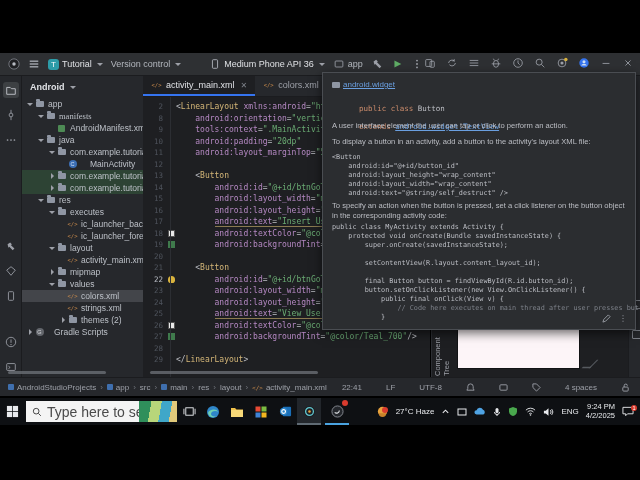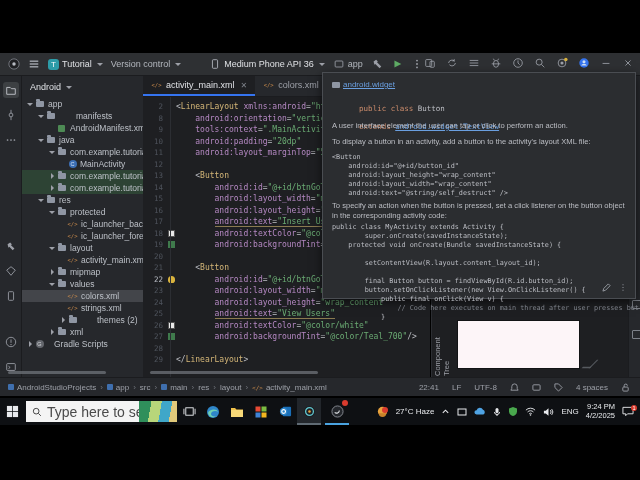--- a/index.html
+++ b/index.html
@@ -14,21 +14,21 @@
   .chev{width:0;height:0;border-left:3px solid transparent;border-right:3px solid transparent;border-top:3px solid #9da0a8;margin-left:2px;}
   .pavatar{width:11px;height:11px;border-radius:3px;background:#2d9ca8;color:#fff;font-size:8px;display:flex;align-items:center;justify-content:center;}
   .ticon{width:12px;height:12px;display:inline-block;}
   #tb-icons{display:flex;align-items:center;gap:10px;margin-left:auto;margin-right:6px;}
   
   #stripeL{left:0;top:76px;width:22px;height:301px;background:#26282c;border-right:1px solid #1b1c1f;box-sizing:border-box;}
   .stripe-btn{position:absolute;left:3px;width:16px;height:16px;border-radius:3px;display:flex;align-items:center;justify-content:center;}
   .stripe-btn.active{background:#3d4043;}
   
   #project{left:22px;top:76px;width:121px;height:301px;background:#26282c;overflow:hidden;}
-  #proj-head{position:absolute;left:8px;top:6px;color:#dfe1e5;font-size:9px;display:flex;align-items:center;gap:3px;font-weight:normal;}
+  #proj-head{position:absolute;left:8px;top:6px;color:#dfe1e5;font-size:9px;display:flex;align-items:center;gap:3px;font-weight:bold;}
   #tree{position:absolute;left:0;top:22px;width:121px;}
   .trow{height:12px;display:flex;align-items:center;font-size:8.5px;color:#bcc0c7;white-space:nowrap;overflow:hidden;}
   .trow.sel{background:#43454a;}
   .trow.grn{background:#2d4334;}
   .tchev{width:8px;flex:0 0 8px;display:flex;justify-content:center;}
   .tchev i{width:0;height:0;display:block;}
   .tchev .c-open{border-left:3px solid transparent;border-right:3px solid transparent;border-top:3.5px solid #9da0a8;}
   .tchev .c-closed{border-top:3px solid transparent;border-bottom:3px solid transparent;border-left:3.5px solid #9da0a8;}
   .tico{width:11px;flex:0 0 11px;display:flex;justify-content:center;align-items:center;}
   .fi-folder{width:8px;height:6px;background:#8f96a3;border-radius:1px;position:relative;}
@@ -56,37 +56,37 @@
   .sg-p,.sg-pu{color:#bcbec4;} .sg-t{color:#d5b778;} .sg-a,.sg-au{color:#b689c4;} .sg-s,.sg-su{color:#6aab73;}
   .sg-au,.sg-su,.sg-pu{border-bottom:1px solid #8a7a50;}
   
   #design{left:431px;top:97px;width:197px;height:280px;background:#1e1f22;border-left:1px solid #2c2e33;box-sizing:border-box;}
   #comp-tree-label{left:433px;top:330px;height:46px;color:#9da0a8;font-size:7.5px;writing-mode:vertical-rl;transform:rotate(180deg);display:flex;align-items:center;gap:3px;}
   #preview-rect{left:457px;top:320px;width:121px;height:47px;background:#fdf5f8;border:1px solid #121315;}
   #resize-handle{left:584px;top:358px;width:10px;height:10px;border-right:2px solid #6f737a;border-bottom:2px solid #6f737a;transform:skew(-45deg,0) scale(.7);opacity:.7;}
   #stripeR{left:628px;top:76px;width:12px;height:301px;background:#26282c;border-left:1px solid #1b1c1f;box-sizing:border-box;}
   .rs-ico{position:absolute;left:3px;width:7px;height:7px;border:1px solid #7d8189;border-radius:1px;}
   
-  #popup{left:322px;top:72px;width:314px;height:227px;background:#2b2d30;border:1px solid #4a4d52;box-shadow:0 3px 10px rgba(0,0,0,.6);box-sizing:border-box;z-index:50;color:#bcbec4;}
+  #popup{left:322px;top:72px;width:314px;height:258px;background:#2b2d30;border:1px solid #4a4d52;box-shadow:0 3px 10px rgba(0,0,0,.6);box-sizing:border-box;z-index:50;color:#bcbec4;}
   #popup .pad{position:absolute;left:9px;right:6px;}
   .plink{color:#6a9fe0;text-decoration:underline;}
   .kw{color:#cf8e6d;}
   .pmono{font-family:"DejaVu Sans Mono",monospace;font-size:6.8px;line-height:9px;white-space:pre;}
   .pbody{font-size:7.6px;line-height:9.5px;}
   .pcomment{color:#7d8189;}
   .pkg-ico{display:inline-block;width:8px;height:6px;background:#8f96a3;border-radius:1px;margin-right:3px;vertical-align:middle;}
   #popup-tools{position:absolute;right:8px;bottom:6px;color:#9da0a8;font-size:8px;display:flex;gap:8px;align-items:center;}
   
   #statusbar{left:0;top:377px;width:640px;height:19px;background:#26282c;border-top:1px solid #1b1c1f;box-sizing:border-box;display:flex;align-items:center;color:#9da0a8;font-size:8px;}
   #crumbs{display:flex;align-items:center;gap:4px;margin-left:8px;white-space:nowrap;}
   .crumb{display:flex;align-items:center;gap:3px;}
   .crumb .mod{width:6px;height:6px;background:#3f6fae;border-radius:1px;}
   .crumb .xmlg{color:#c98a4b;font-family:"DejaVu Sans Mono",monospace;font-size:6px;}
   .csep{color:#6f737a;}
-  #status-right{margin-left:auto;margin-right:10px;display:flex;align-items:center;gap:13px;}
+  #status-right{margin-left:auto;margin-right:10px;display:flex;align-items:center;gap:24px;}
   .sico{width:9px;height:9px;display:inline-block;}
   
   .hthumb{position:absolute;top:371px;height:3px;background:#6f737a;border-radius:2px;opacity:.75;}
   
   #taskbar{left:0;top:398px;width:640px;height:27px;background:#0e1013;display:flex;align-items:center;z-index:60;}
   .tk{display:flex;align-items:center;justify-content:center;width:24px;height:27px;position:relative;}
   #search-box{width:145px;height:21px;background:#f4f4f4;display:flex;align-items:center;gap:5px;margin-left:2px;padding-left:6px;position:relative;overflow:hidden;}
   #search-box span{color:#4a4a4a;font-size:14px;}
   #search-img{position:absolute;right:0;top:0;width:38px;height:21px;background:linear-gradient(100deg,#2f8f5b 0 30%,#b8d67a 30% 55%,#3fa7c9 55% 80%,#e0c97a 80%);}
   .badge{position:absolute;top:2px;right:1px;background:#d83b2e;color:#fff;font-size:5.5px;border-radius:4px;min-width:6px;height:6px;line-height:6px;text-align:center;}
@@ -275,21 +275,21 @@
           </span>
           <span style="margin-left: 3px;">app</span>
         </div>
         <div class="trow" style="padding-left: 15px;">
           <span class="tchev">
             <i class="c-open"></i>
           </span>
           <span class="tico">
             <i class="fi-folder"></i>
           </span>
-          <span style="margin-left: 20px;">manifests</span>
+          <span style="margin-left: 3px; font-family: Liberation Serif, serif;">manifests</span>
         </div>
         <div class="trow" style="padding-left: 26px;">
           <span class="tchev"></span>
           <span class="tico">
             <i class="fi-manifest"></i>
           </span>
           <span style="margin-left: 3px;">AndroidManifest.xml</span>
         </div>
         <div class="trow" style="padding-left: 15px;">
           <span class="tchev">
@@ -307,21 +307,21 @@
           <span class="tico">
             <i class="fi-folder"></i>
           </span>
           <span style="margin-left: 3px;">com.example.tutorial</span>
         </div>
         <div class="trow" style="padding-left: 37px;">
           <span class="tchev"></span>
           <span class="tico">
             <span class="fi-class">C</span>
           </span>
-          <span style="margin-left: 2px;">MainActivity</span>
+          <span style="margin-left: 12px;">MainActivity</span>
         </div>
         <div class="trow grn" style="padding-left: 26px;">
           <span class="tchev">
             <i class="c-closed"></i>
           </span>
           <span class="tico">
             <i class="fi-folder"></i>
           </span>
           <span style="margin-left: 3px;">com.example.tutorial (androidTest)</span>
         </div>
@@ -343,21 +343,21 @@
           </span>
           <span style="margin-left: 3px;">res</span>
         </div>
         <div class="trow" style="padding-left: 26px;">
           <span class="tchev">
             <i class="c-open"></i>
           </span>
           <span class="tico">
             <i class="fi-folder"></i>
           </span>
-          <span style="margin-left: 3px;">protected</span>
+          <span style="margin-left: 3px;">executes</span>
         </div>
         <div class="trow" style="padding-left: 37px;">
           <span class="tchev"></span>
           <span class="tico">
             <span class="fi-xml">&lt;/&gt;</span>
           </span>
           <span style="margin-left: 3px;">ic_launcher_background</span>
         </div>
         <div class="trow" style="padding-left: 37px;">
           <span class="tchev"></span>
@@ -414,30 +414,21 @@
           </span>
           <span style="margin-left: 3px;">strings.xml</span>
         </div>
         <div class="trow" style="padding-left: 37px;">
           <span class="tchev">
             <i class="c-closed"></i>
           </span>
           <span class="tico">
             <i class="fi-folder"></i>
           </span>
-          <span style="margin-left: 19px;">themes (2)</span>
-        </div>
-        <div class="trow" style="padding-left: 26px;">
-          <span class="tchev">
-            <i class="c-closed"></i>
-          </span>
-          <span class="tico">
-            <i class="fi-folder"></i>
-          </span>
-          <span style="margin-left: 3px;">xml</span>
+          <span style="margin-left: 3px;">themes (2)</span>
         </div>
         <div class="trow" style="padding-left: 4px;">
           <span class="tchev">
             <i class="c-closed"></i>
           </span>
           <span class="tico">
             <span class="fi-gradle">G</span>
           </span>
           <span style="margin-left: 9px;">Gradle Scripts</span>
         </div>
@@ -591,22 +582,22 @@
     <div class="pad" style="top:80px;" id="popup-xml">
         <div class="pmono">&lt;Button</div>
         <div class="pmono">    android:id="@+id/button_id"</div>
         <div class="pmono">    android:layout_height="wrap_content"</div>
         <div class="pmono">    android:layout_width="wrap_content"</div>
         <div class="pmono">    android:text="@string/self_destruct" /&gt;</div>
       </div>
     <div class="pad pbody" style="top:128px;">To specify an action when the button is pressed, set a click listener on the button object in the corresponding activity code:</div>
     <div class="pad" style="top:150px;" id="popup-java">
         <div class="pmono">public class MyActivity extends Activity {</div>
+        <div class="pmono">    protected void onCreate(Bundle savedInstanceState) {</div>
         <div class="pmono">        super.onCreate(savedInstanceState);</div>
-        <div class="pmono">    protected void onCreate(Bundle savedInstanceState) {</div>
         <div class="pmono"> </div>
         <div class="pmono">        setContentView(R.layout.content_layout_id);</div>
         <div class="pmono"> </div>
         <div class="pmono">        final Button button = findViewById(R.id.button_id);</div>
         <div class="pmono">        button.setOnClickListener(new View.OnClickListener() {</div>
         <div class="pmono">            public final onClick(View v) {</div>
         <div class="pmono pcomment">                // Code here executes on main thread after user presses but</div>
         <div class="pmono">            }</div>
       </div>
     <div id="popup-tools">

